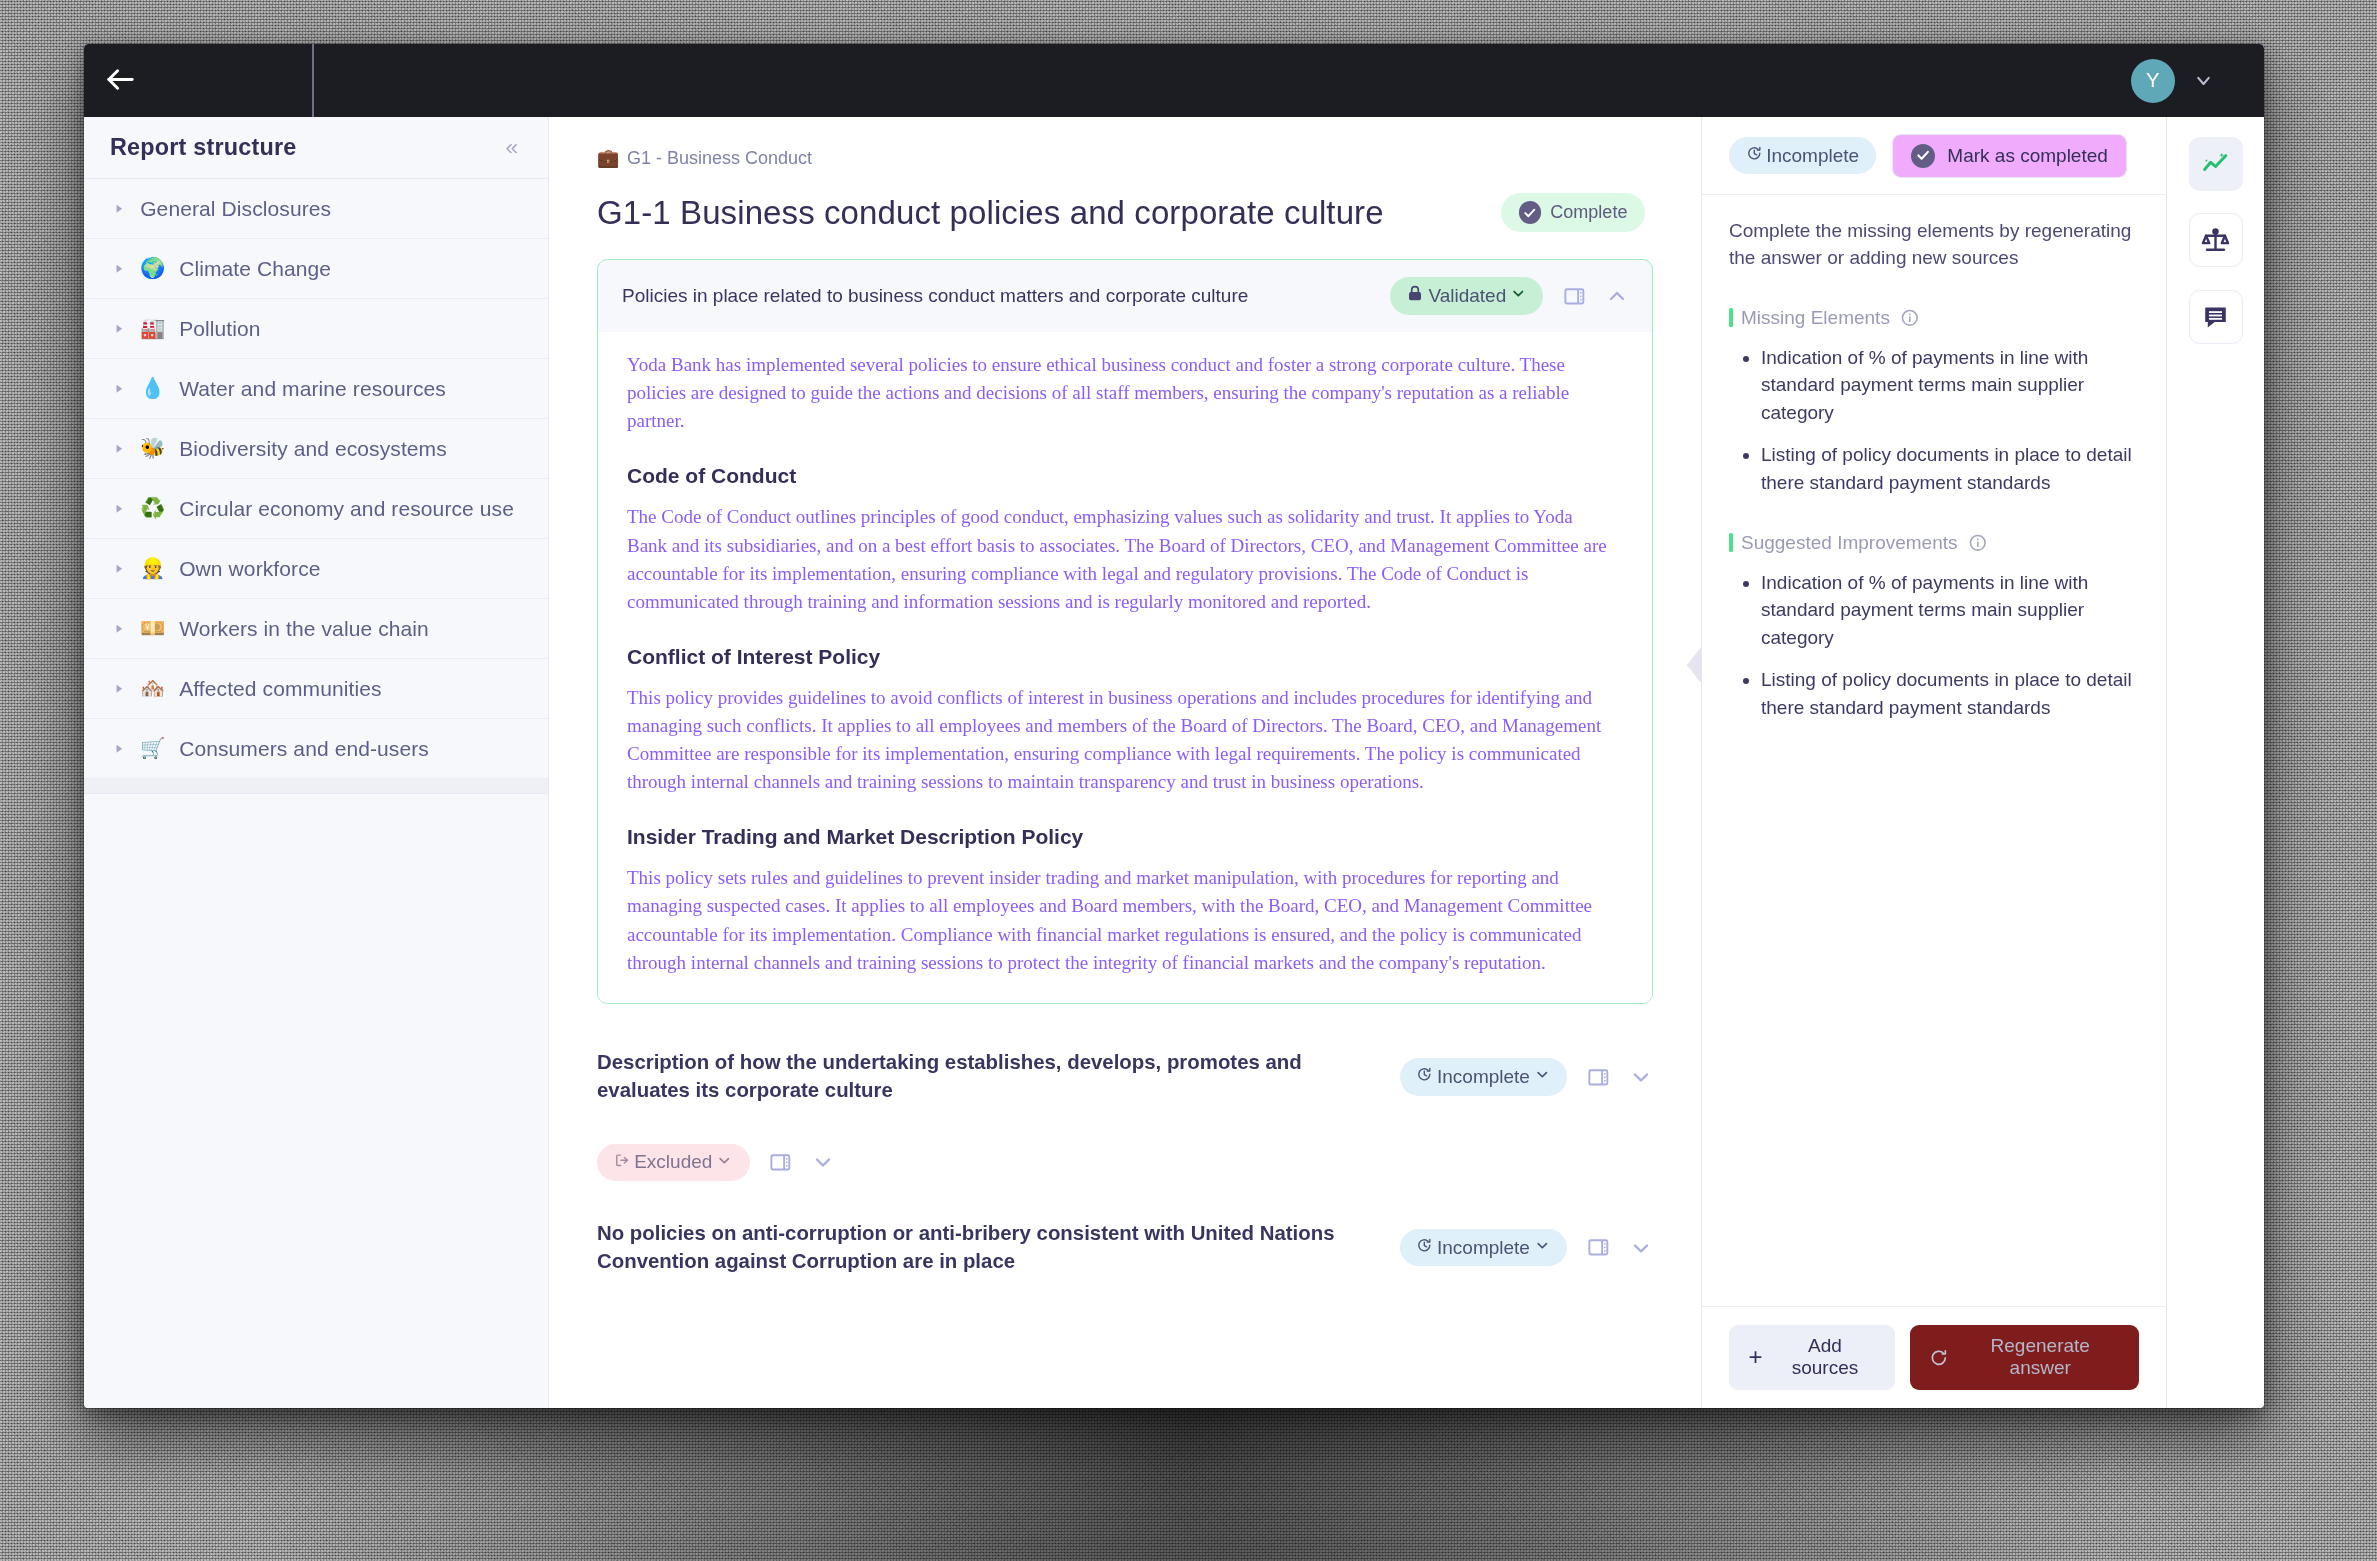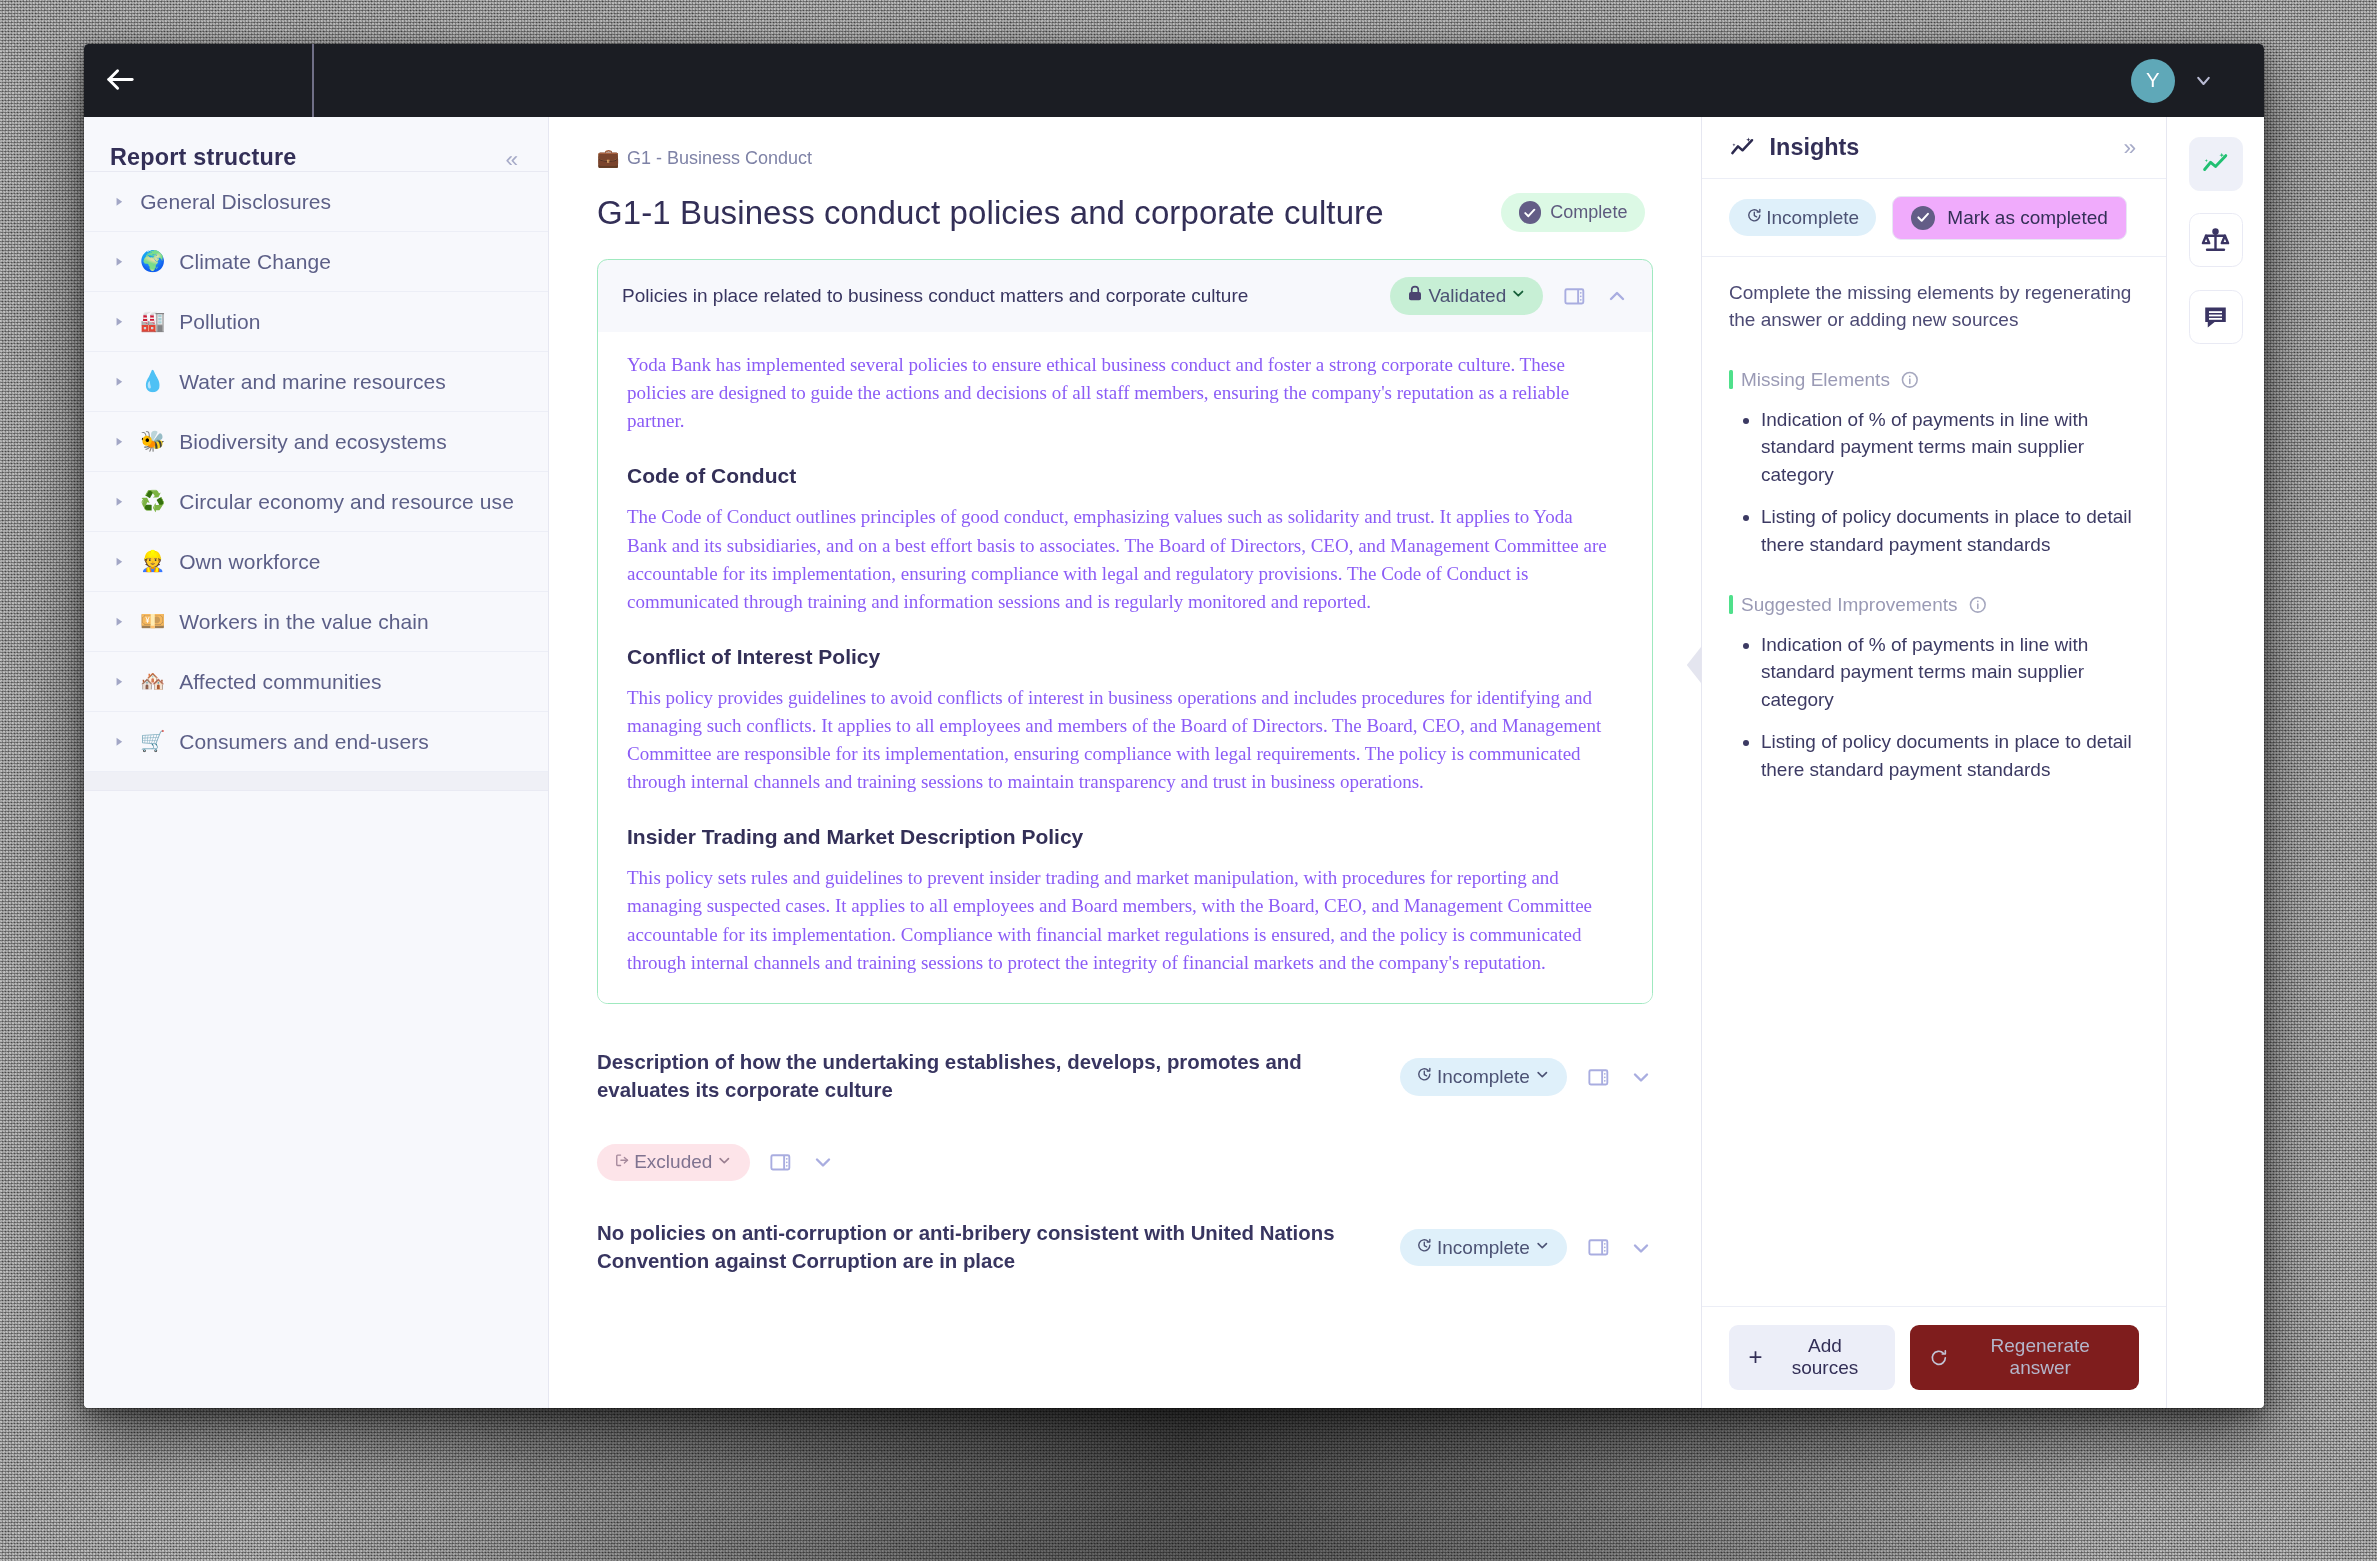--- a/index.html
+++ b/index.html
@@ -59,21 +59,21 @@
   .body { flex: 1; display: flex; min-height: 0; }
 
   
   .sidebar {
     width: 465px; flex: 0 0 465px;
     background: #f7f8fc;
     border-right: 1.5px solid #e6e7f1;
     display: flex; flex-direction: column; min-height:0;
   }
   .sidebar-header {
-    height: 55px; display:flex; align-items:flex-end; justify-content:space-between;
+    height: 62px; display:flex; align-items:center; justify-content:space-between;
     padding: 0 33px 0 26px;
     border-bottom: 1.5px solid #e8e9f2;
   }
   .sidebar-title { font-size: 23.4px; font-weight: 700; color:#332f57; letter-spacing:0.2px;}
   .collapse-icon { color:#a7abc8; font-size:22.7px; line-height:1; cursor:pointer; letter-spacing:-3px;}
   .tree { flex:1; overflow:hidden; }
   .tree-row {
     display:flex; align-items:center; gap:13.6px;
     height: 60px; padding: 0 21px 0 26px;
     border-bottom: 1.1px solid #eceef6;
@@ -493,33 +493,20 @@
                   </svg>
                 </span>
               </div>
             </div>
           </div>
       </div>
       <div class="panel-handle"></div>
     </main>
 
     <aside class="insights">
-      <div class="insights-header">
-        <div class="insights-title">
-          <span class="spark">
-            <svg viewBox="0 0 24 24" fill="none" stroke="#2c2a4f" stroke-width="2.2" stroke-linecap="round" stroke-linejoin="round">
-              <polyline points="3 17 8 11 12 14.5 20.5 5.5"></polyline>
-              <path d="M17.2 3.1l.5 1.5 1.5.5-1.5.5-.5 1.5-.5-1.5-1.5-.5 1.5-.5z" fill="#2c2a4f" stroke="none"></path>
-              <path d="M4.4 8.2l.35 1.05L5.8 9.6l-1.05.35L4.4 11l-.35-1.05L3 9.6l1.05-.35z" fill="#2c2a4f" stroke="none"></path>
-            </svg>
-          </span>
-          <span>Insights</span>
-        </div>
-        <div class="expand-icon">»</div>
-      </div>
 
       <div class="insights-actions">
         <div class="pill pill-incomplete">
           <span class="cv">
             <svg viewBox="0 0 24 24" fill="none" stroke="#4c5274" stroke-width="2" stroke-linecap="round" stroke-linejoin="round">
               <path d="M20 12a8 8 0 1 1-2.6-5.9"></path>
                 <polyline points="20 3.4 20 7.2 16.2 7.2"></polyline>
                 <polyline points="12 7.6 12 12.4 15.4 14.2"></polyline>
             </svg>
           </span>

